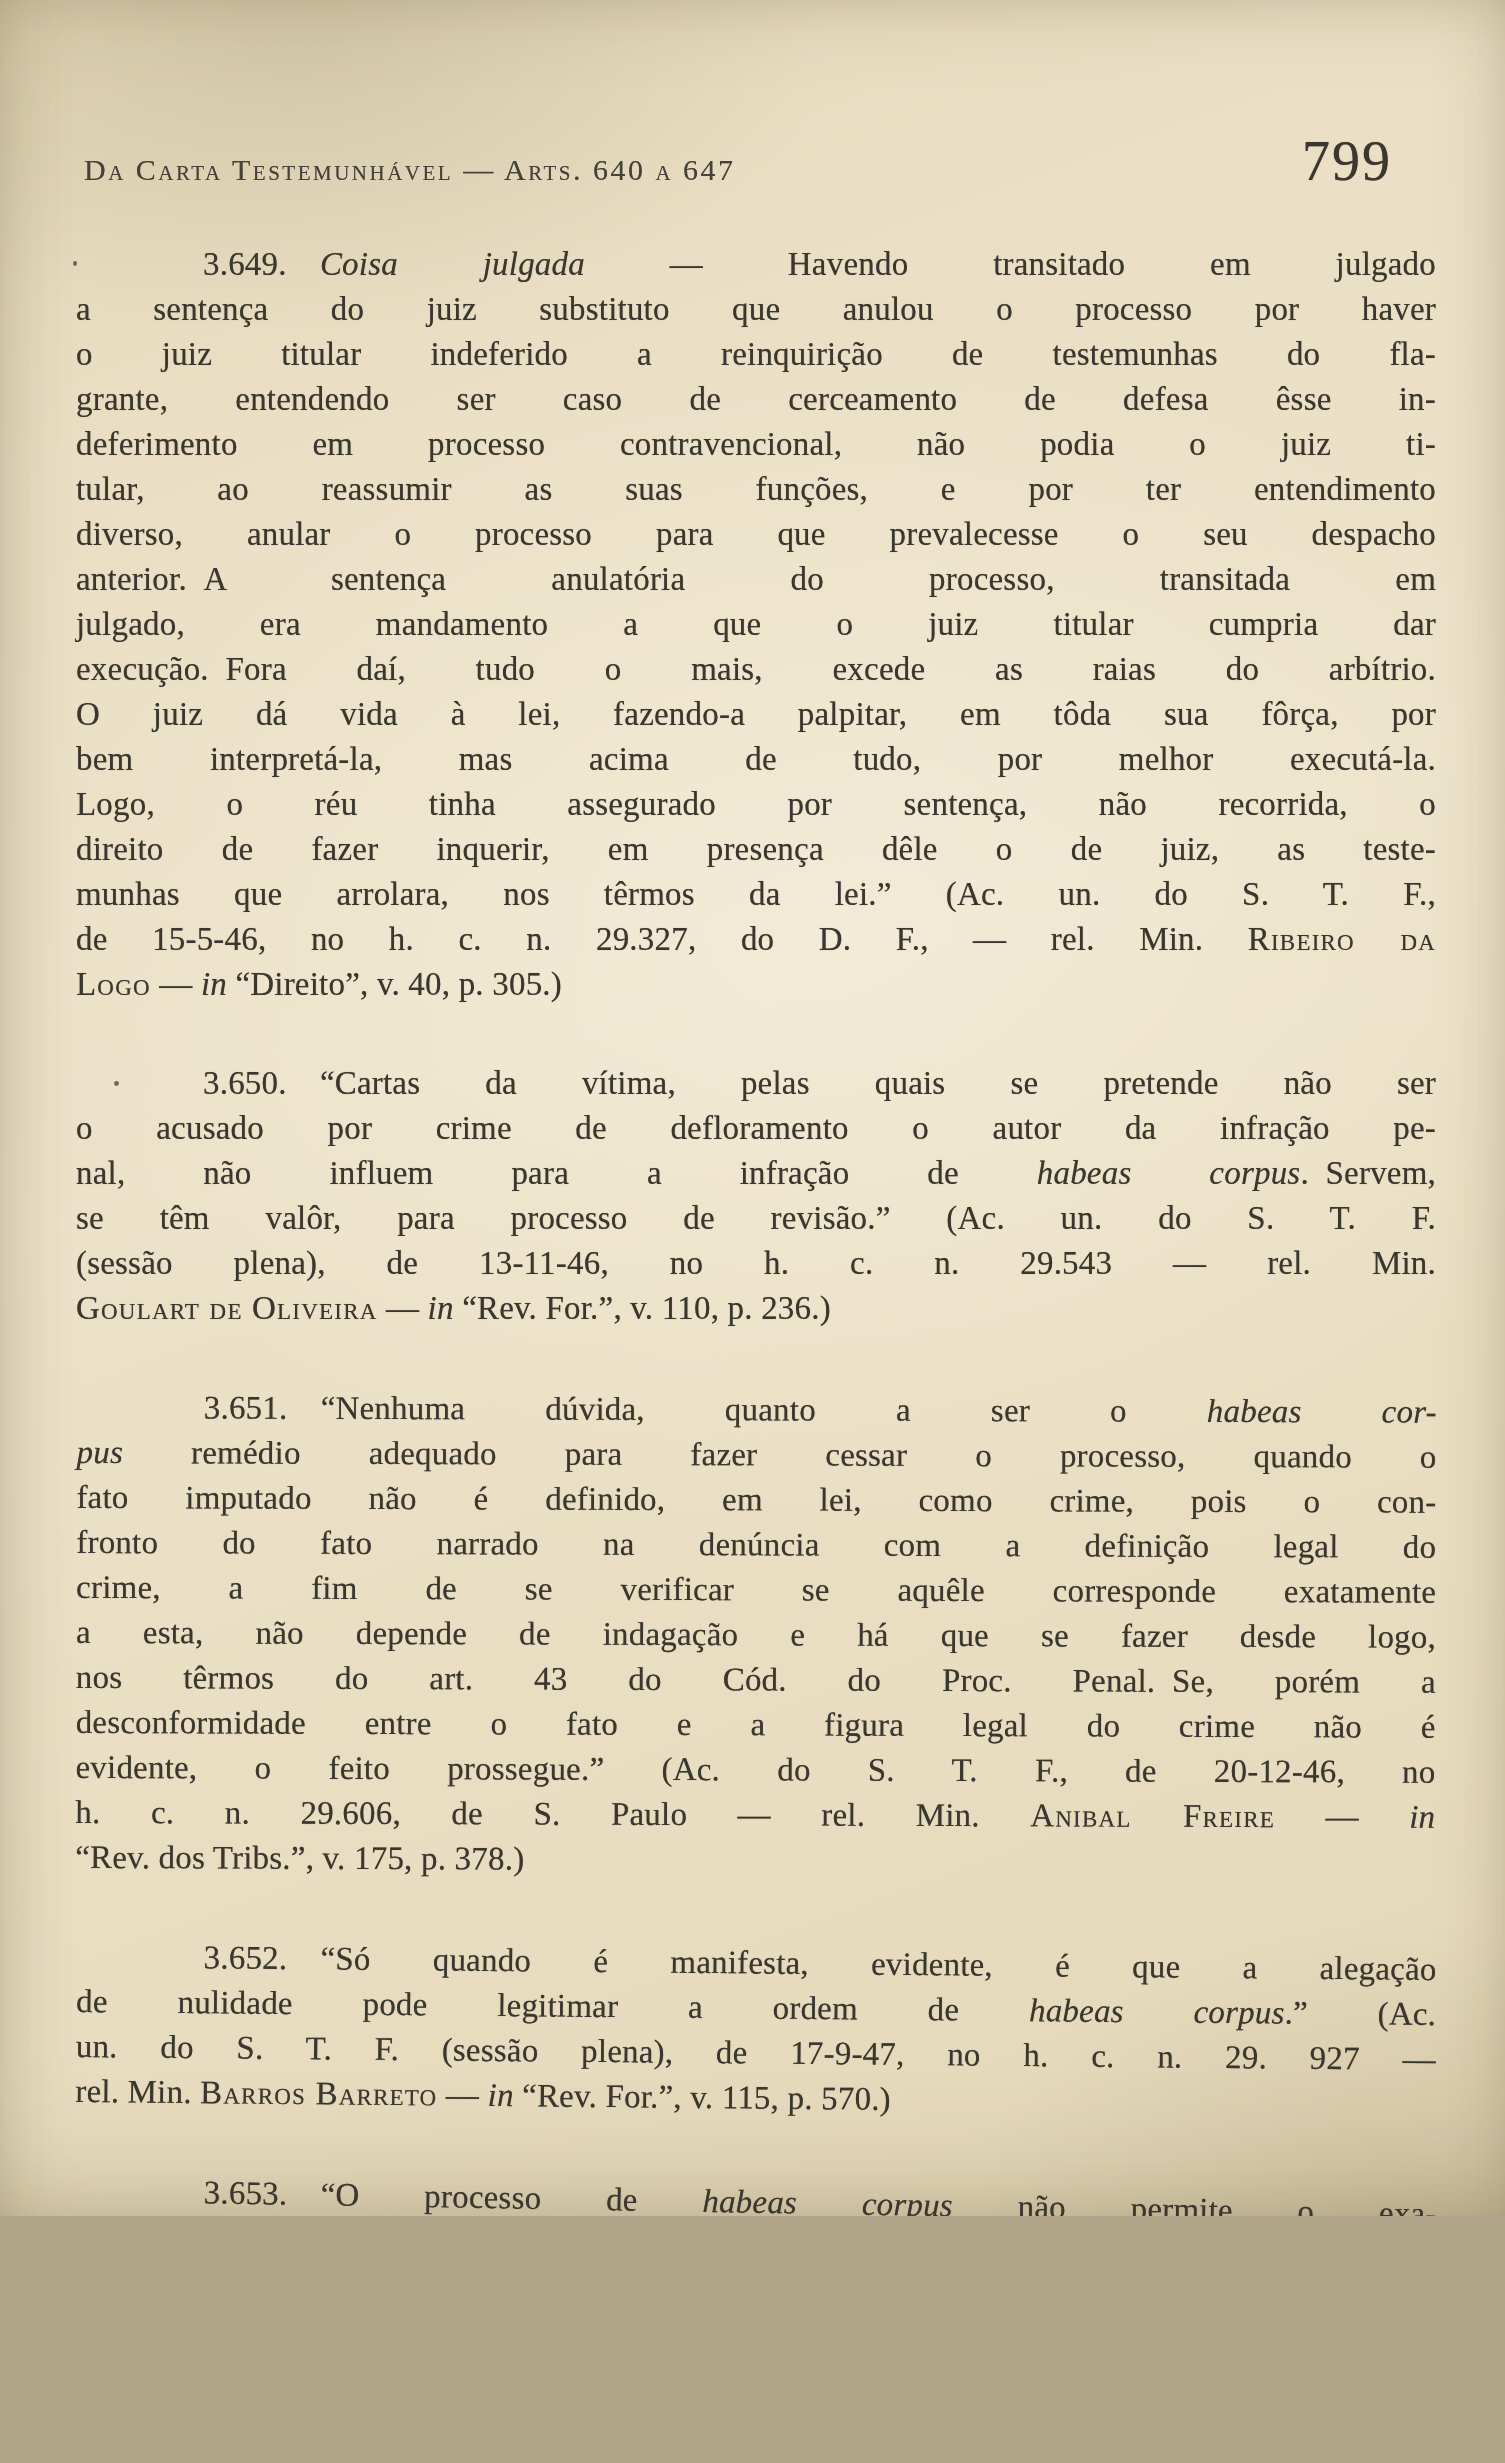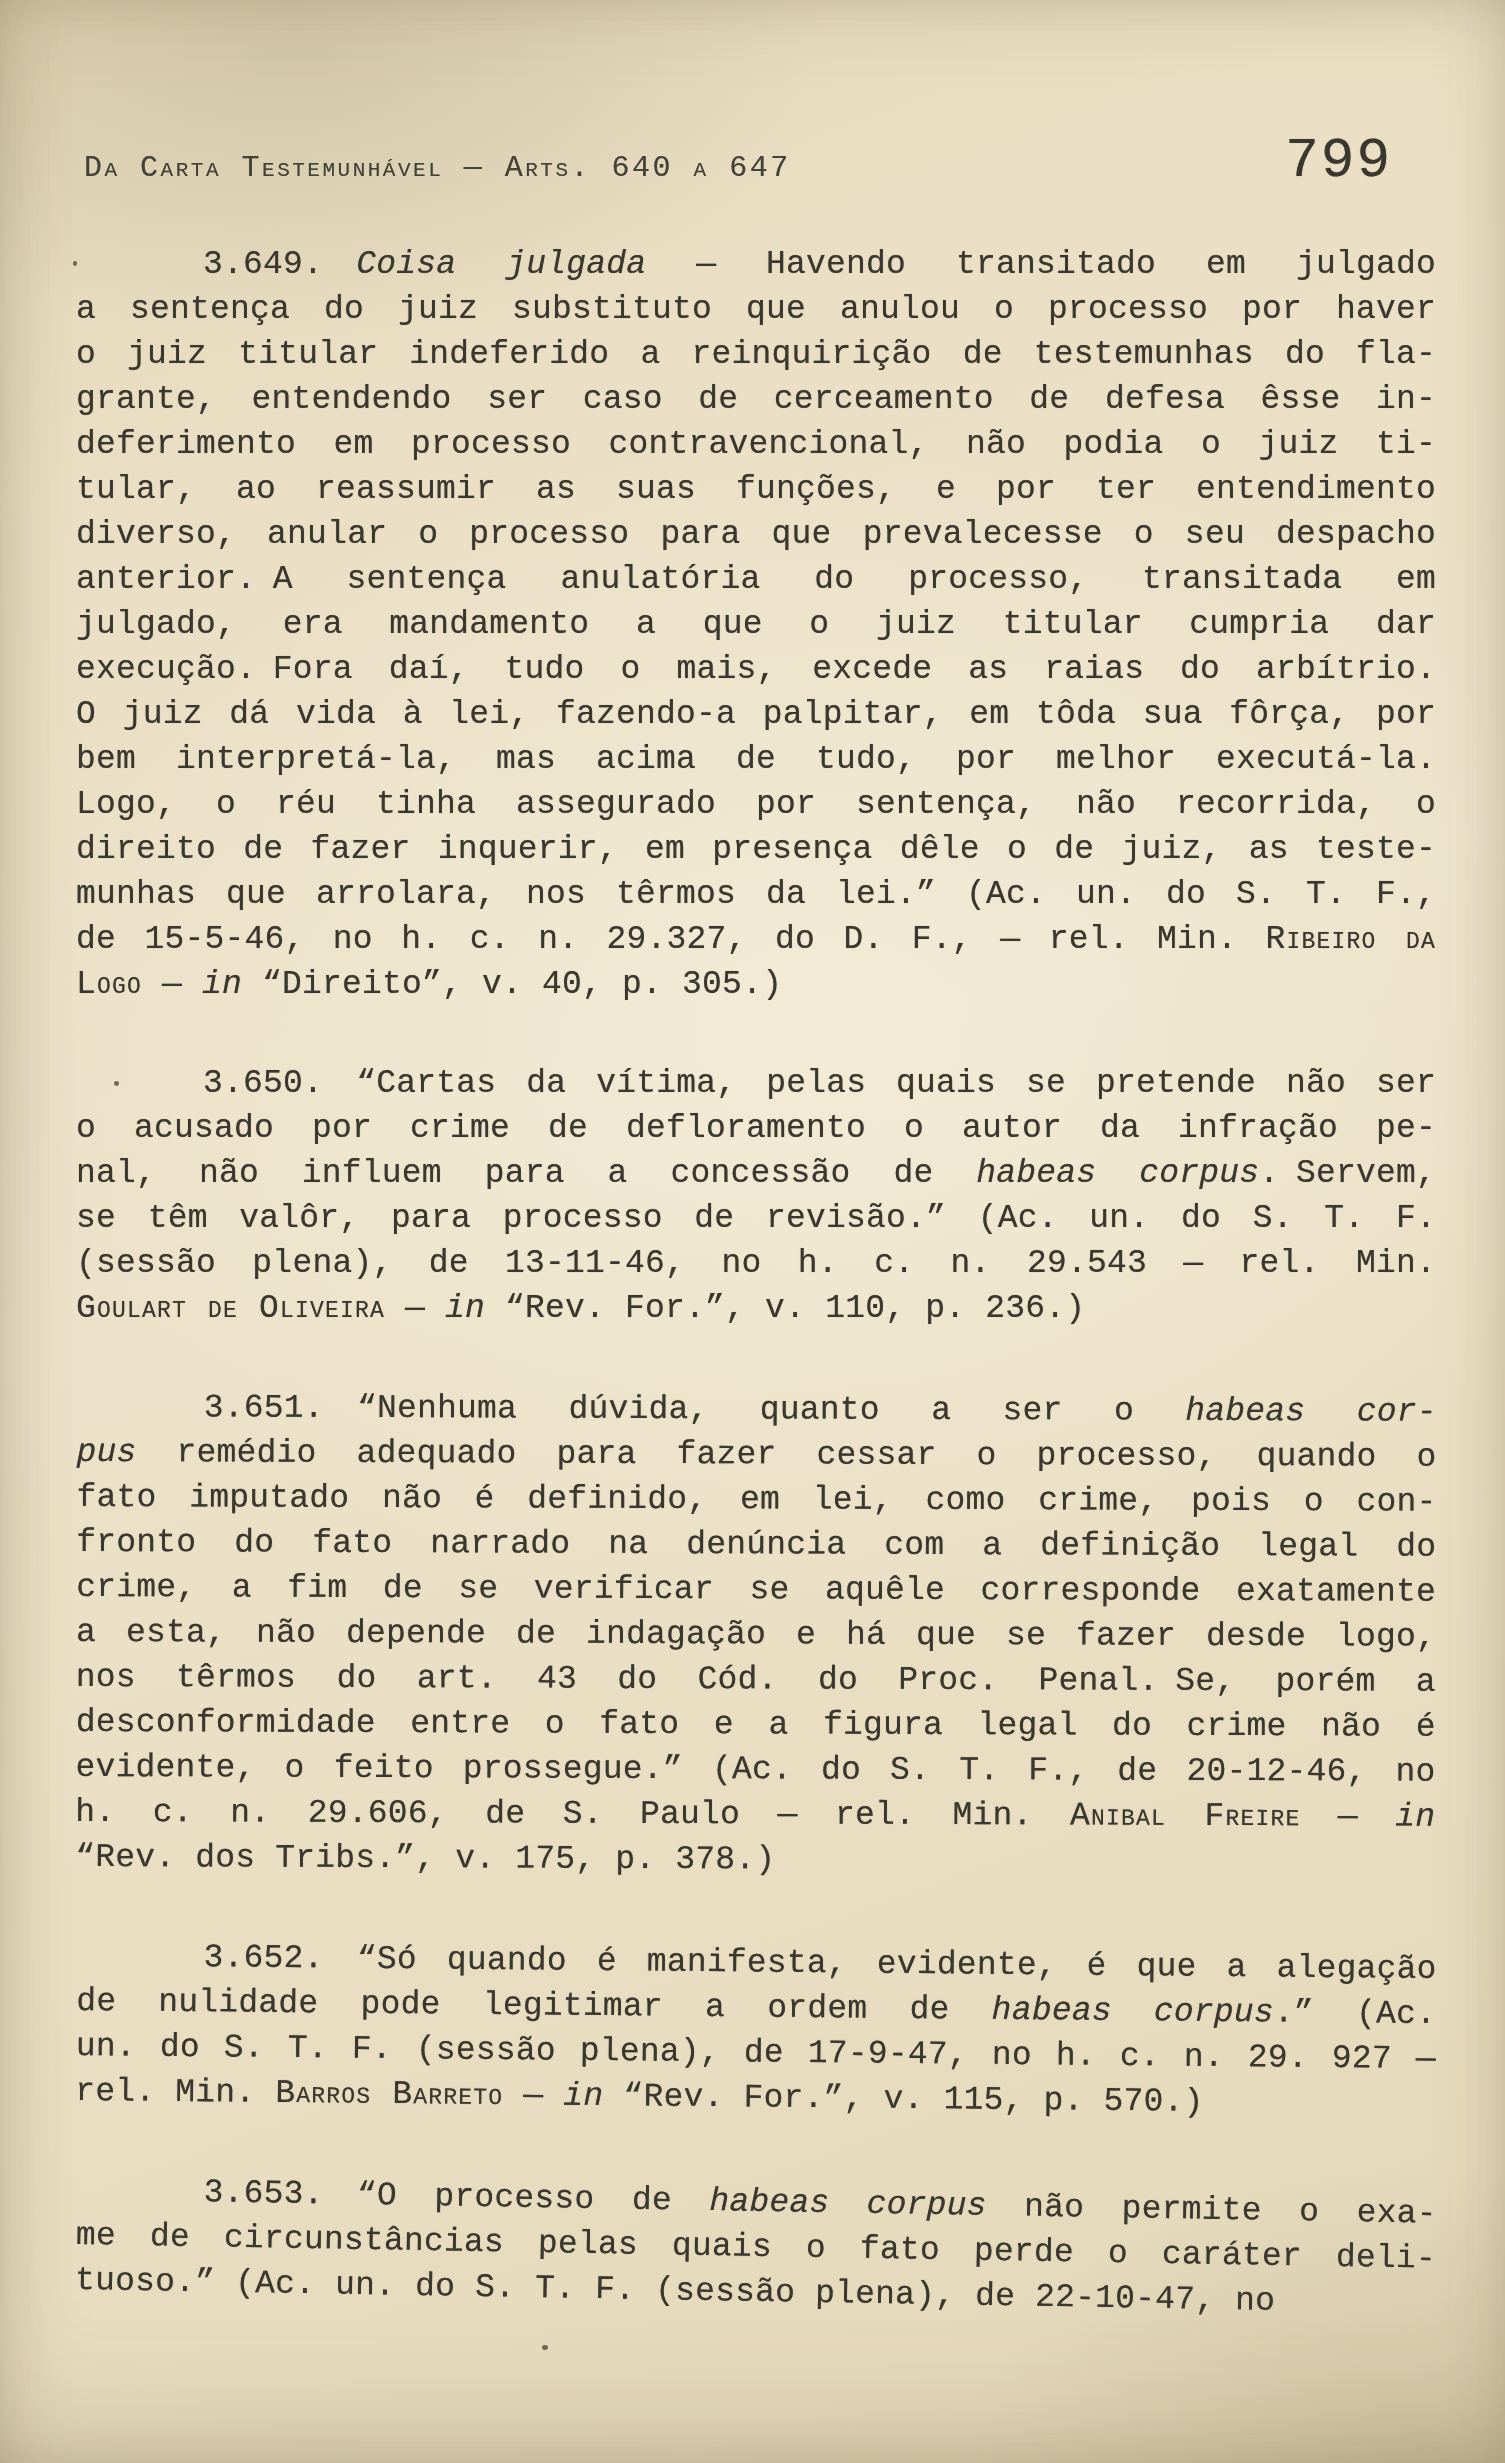--- a/index.html
+++ b/index.html
@@ -1,31 +1,31 @@
 <!DOCTYPE html>
 <html><head>
 <meta charset="utf-8">
 <style>
   html,body { margin:0; padding:0; background:#b0a489; }
   .page {
     position: relative;
     width: 1506px;
-    height: 2463px;
+    height: 2216px;
     overflow: hidden;
     background:
       radial-gradient(ellipse 1176px 882px at 55% 42%, rgba(255,252,240,0.35), rgba(255,252,240,0) 70%),
       radial-gradient(ellipse 882px 490px at 20% 2%, rgba(120,108,80,0.16), rgba(120,108,80,0) 60%),
       radial-gradient(ellipse 784px 490px at 95% 100%, rgba(120,105,70,0.18), rgba(120,105,70,0) 60%),
       linear-gradient(160deg, #e2d6b6 0%, #eadfc4 18%, #ece2c9 45%, #e8ddc0 75%, #e3d7b8 100%);
     box-shadow:
       inset 29px 0 78px -39px rgba(105,92,60,0.28),
       inset -27.4px 0 69px -39px rgba(105,92,60,0.22),
       inset 0 -69px 127px -59px rgba(110,95,60,0.30),
       inset 0 44px 98px -54px rgba(110,95,60,0.22);
-    font-family: Liberation Mono, monospace;
+    font-family: Liberation Serif, serif;
     color: #3a372f;
   }
   .running-header {
     position: absolute;
     top: 129px;
     left: 84px;
     right: 114px;
     display: flex;
     justify-content: space-between;
     align-items: baseline;
@@ -100,21 +100,21 @@
         <div class="line"><span class="s-n">bem interpretá-la, mas acima de tudo, por melhor executá-la.</span></div>
         <div class="line"><span class="s-n">Logo, o réu tinha assegurado por sentença, não recorrida, o</span></div>
         <div class="line"><span class="s-n">direito de fazer inquerir, em presença dêle o de juiz, as teste-</span></div>
         <div class="line"><span class="s-n">munhas que arrolara, nos têrmos da lei.” (Ac. un. do S. T. F.,</span></div>
         <div class="line"><span class="s-n">de 15-5-46, no h. c. n. 29.327, do D. F., — rel. Min. </span><span class="s-sc">Ribeiro da</span></div>
         <div class="line last"><span class="s-sc">Logo</span><span class="s-n"> — </span><span class="s-i">in</span><span class="s-n"> “Direito”, v. 40, p. 305.)</span></div>
       </div>
       <div class="paragraph">
         <div class="line first"><span class="s-n">3.650. “Cartas da vítima, pelas quais se pretende não ser</span></div>
         <div class="line"><span class="s-n">o acusado por crime de defloramento o autor da infração pe-</span></div>
-        <div class="line"><span class="s-n">nal, não influem para a concessão de </span><span class="s-i">habeas corpus</span><span class="s-n">. Servem,</span></div>
+        <div class="line"><span class="s-n">nal, não influem para a infração de </span><span class="s-i">habeas corpus</span><span class="s-n">. Servem,</span></div>
         <div class="line"><span class="s-n">se têm valôr, para processo de revisão.” (Ac. un. do S. T. F.</span></div>
         <div class="line"><span class="s-n">(sessão plena), de 13-11-46, no h. c. n. 29.543 — rel. Min.</span></div>
         <div class="line last"><span class="s-sc">Goulart de Oliveira</span><span class="s-n"> — </span><span class="s-i">in</span><span class="s-n"> “Rev. For.”, v. 110, p. 236.)</span></div>
       </div>
       <div class="paragraph" style="transform: rotate(0.2deg);">
         <div class="line first"><span class="s-n">3.651. “Nenhuma dúvida, quanto a ser o </span><span class="s-i">habeas cor-</span></div>
         <div class="line"><span class="s-i">pus</span><span class="s-n"> remédio adequado para fazer cessar o processo, quando o</span></div>
         <div class="line"><span class="s-n">fato imputado não é definido, em lei, como crime, pois o con-</span></div>
         <div class="line"><span class="s-n">fronto do fato narrado na denúncia com a definição legal do</span></div>
         <div class="line"><span class="s-n">crime, a fim de se verificar se aquêle corresponde exatamente</span></div>

